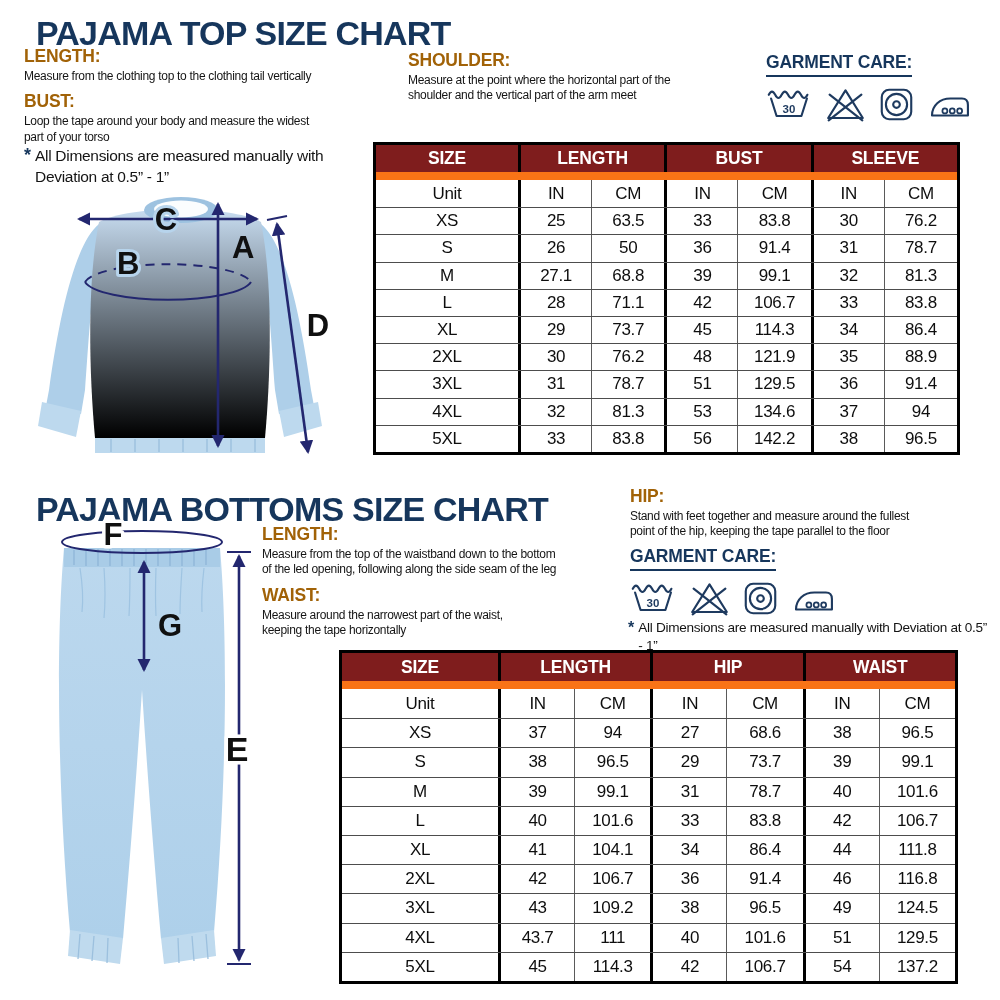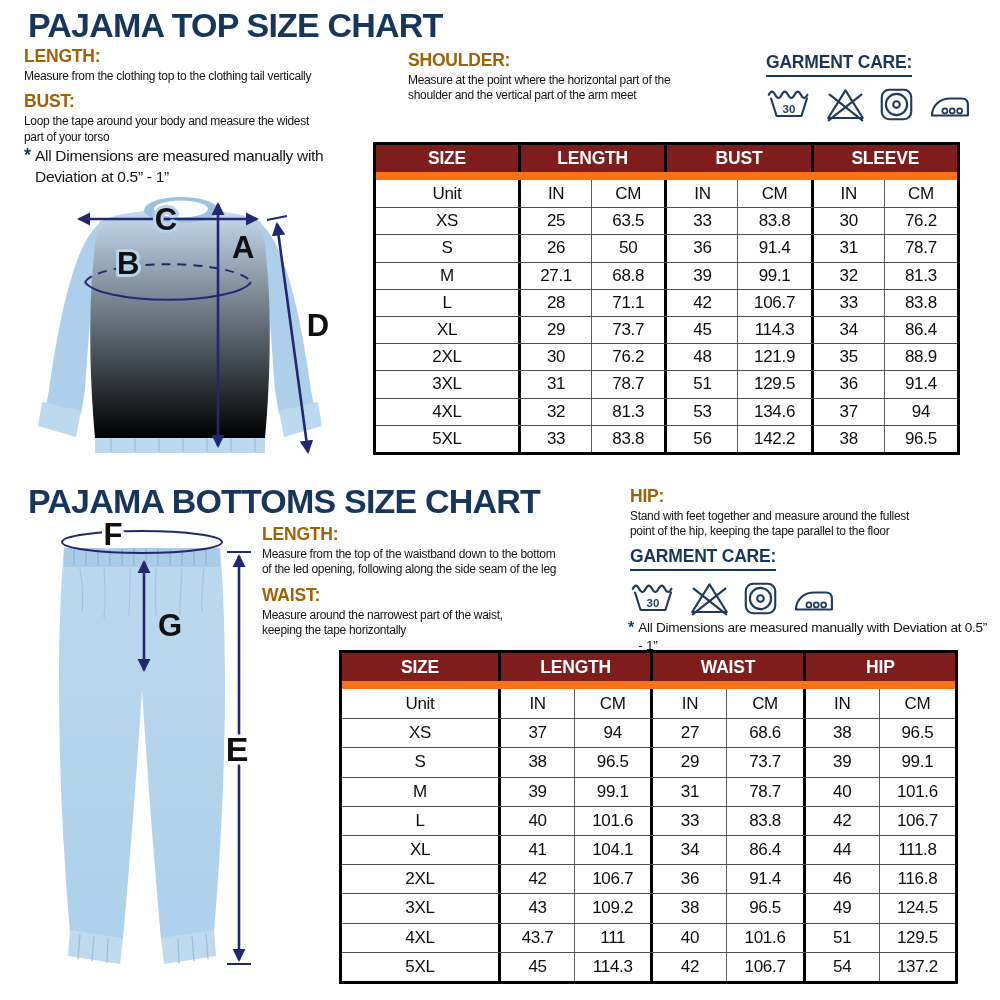--- a/index.html
+++ b/index.html
@@ -3,21 +3,21 @@
 <meta charset="utf-8">
 <style>
   html,body{margin:0;padding:0;background:#ffffff;}
   .canvas{
     position:relative;width:1000px;height:1000px;background:#ffffff;overflow:hidden;
     font-family:"Liberation Sans",sans-serif;color:#121212;
   }
   .abs{position:absolute;}
   .title{
     font-weight:900;color:#16365c;font-size:34px;letter-spacing:-0.8px;
-    margin:4px;white-space:nowrap;
+    margin:12px;white-space:nowrap;
   }
   .sub{font-weight:bold;color:#a16207;font-size:17.5px;margin-bottom:2px;letter-spacing:-0.2px;}
   .body{font-size:12px;color:#141414;line-height:1.28;letter-spacing:-0.3px;white-space:pre-line;margin-bottom:7px;}
   .note{display:flex;align-items:flex-start;}
   .note .star{color:#16365c;font-weight:bold;font-size:18px;line-height:1.1;margin-right:4px;}
   .note .note-text{font-size:15.5px;color:#141414;line-height:1.35;letter-spacing:-0.3px;white-space:pre-line;}
   .note.small .note-text{font-size:13.6px;}
   .note.small .star{font-size:16px;}
   .care-label{
     font-weight:bold;color:#16365c;font-size:17.5px;letter-spacing:-0.2px;
@@ -335,22 +335,22 @@
 
   <div class="abs note small" style="left:628px;top:619px;width:366px;">
     <span class="star">*</span>
     <span class="note-text">All Dimensions are measured manually with Deviation at 0.5” - 1”</span>
   </div>
 
   <div class="size-table" style="left:339px;top:650px;width:619px;height:334px;--c1:156px;--hh:36px;">
       <div class="trow thead">
         <div class="hcell">SIZE</div>
         <div class="hcell gsep">LENGTH</div>
+        <div class="hcell gsep">HIP</div>
         <div class="hcell gsep">WAIST</div>
-        <div class="hcell gsep">HIP</div>
       </div>
       <div class="trow unit">
         <div class="cell">Unit</div>
         <div class="cell gsep">IN</div>
         <div class="cell tsep">CM</div>
         <div class="cell gsep">IN</div>
         <div class="cell tsep">CM</div>
         <div class="cell gsep">IN</div>
         <div class="cell tsep">CM</div>
       </div>

